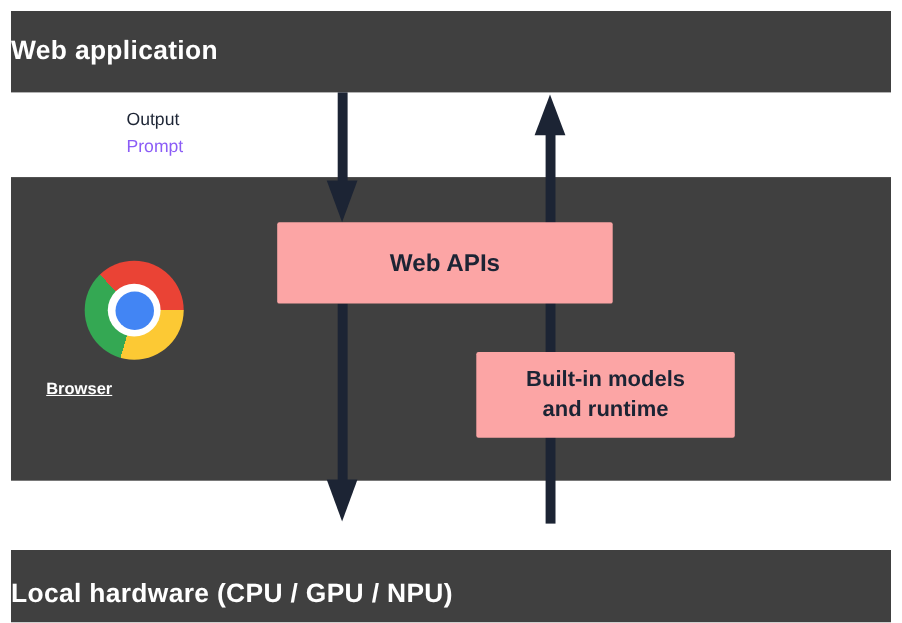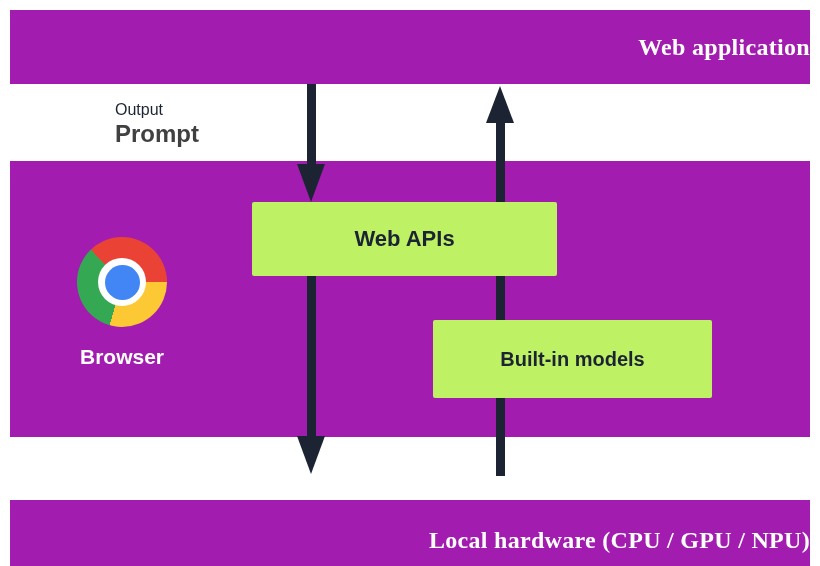--- a/index.html
+++ b/index.html
@@ -8,42 +8,41 @@
     position: relative;
     width: 820px;
     height: 566px;
     background: #ffffff;
     overflow: hidden;
   }
   .layer {
     position: absolute;
     left: 10px;
     width: 800px;
-    background: #a21caf;
+    background: #404040;
     display: flex;
     align-items: center;
-    justify-content: flex-end;
-    font-family: Liberation Serif, serif;
+    justify-content: flex-start;
   }
   .layer-top    { top: 10px;  height: 74px; }
   .layer-main   { top: 161px; height: 276px; }
   .layer-bottom { top: 500px; height: 80px; }
   .layer-title {
     color: #ffffff;
     font-size: 24px;
     font-weight: bold;
     letter-spacing: 0.3px;
   }
 
   
   .io-group { position: absolute; top: 99px; }
   .io-group.input  { left: 115px; text-align: left; }
   .io-group.output { right: 52px; text-align: right; }
   .io-caption { font-size: 16px; color: #1c2434; line-height: 22px; }
-  .io-value   { font-size: 24px; font-weight: bold; color: #404040; line-height: 25px; }
+  .io-value   { font-size: 16px; font-weight: normal; color: #8b5cf6; line-height: 25px; }
 
   
   .arrow-line {
     position: absolute;
     width: 9px;
     background: #1c2434;
     z-index: 2;
   }
   .arrow-head {
     position: absolute;
@@ -58,37 +57,37 @@
   .down-line-1 { left: 307px; top: 84px;  height: 82px; }
   .down-head-1 { left: 297px; top: 164px; }
   .down-line-2 { left: 307px; top: 276px; height: 162px; }
   .down-head-2 { left: 297px; top: 436px; }
   .up-line     { left: 496px; top: 121px; height: 355px; }
   .up-head     { left: 486px; top: 86px; }
 
   
   .yellow-box {
     position: absolute;
-    background: #bef264;
+    background: #fca5a5;
     border-radius: 2px;
     display: flex;
     flex-direction: column;
     align-items: center;
     justify-content: center;
     z-index: 3;
     color: #1c2434;
     font-weight: bold;
     text-align: center;
   }
   .box-web-apis {
     left: 252px; top: 202px; width: 305px; height: 74px;
     font-size: 22px;
   }
   .box-builtin {
-    left: 433px; top: 320px; width: 279px; height: 78px;
+    left: 433px; top: 320px; width: 235px; height: 78px;
     font-size: 20px; line-height: 27px;
   }
 
   
   .chrome-logo {
     position: absolute;
     left: 77px; top: 237px;
     width: 90px; height: 90px;
     border-radius: 50%;
     background: conic-gradient(
@@ -112,25 +111,26 @@
   }
   .chrome-core {
     width: 35px; height: 35px;
     border-radius: 50%;
     background: #4285f4;
   }
   .browser-label {
     position: absolute;
     left: 42px; top: 345px;
     width: 160px;
-    text-align: center;
+    text-align: left;
     color: #ffffff;
-    font-size: 21px;
+    font-size: 15px;
     font-weight: bold;
     z-index: 2;
+    text-decoration: underline;
   }
 </style>
 </head>
 <body>
 
 <div class="stage">
 
   <div class="layer layer-top">
     <span class="layer-title">Web application</span>
   </div>
@@ -159,15 +159,16 @@
       <div class="chrome-core"></div>
     </div>
   </div>
   <div class="browser-label">Browser</div>
 
   <div class="yellow-box box-web-apis">
     <span>Web APIs</span>
   </div>
   <div class="yellow-box box-builtin">
     <span>Built-in models</span>
+    <span>and runtime</span>
   </div>
 
 </div>
 
 </body></html>

